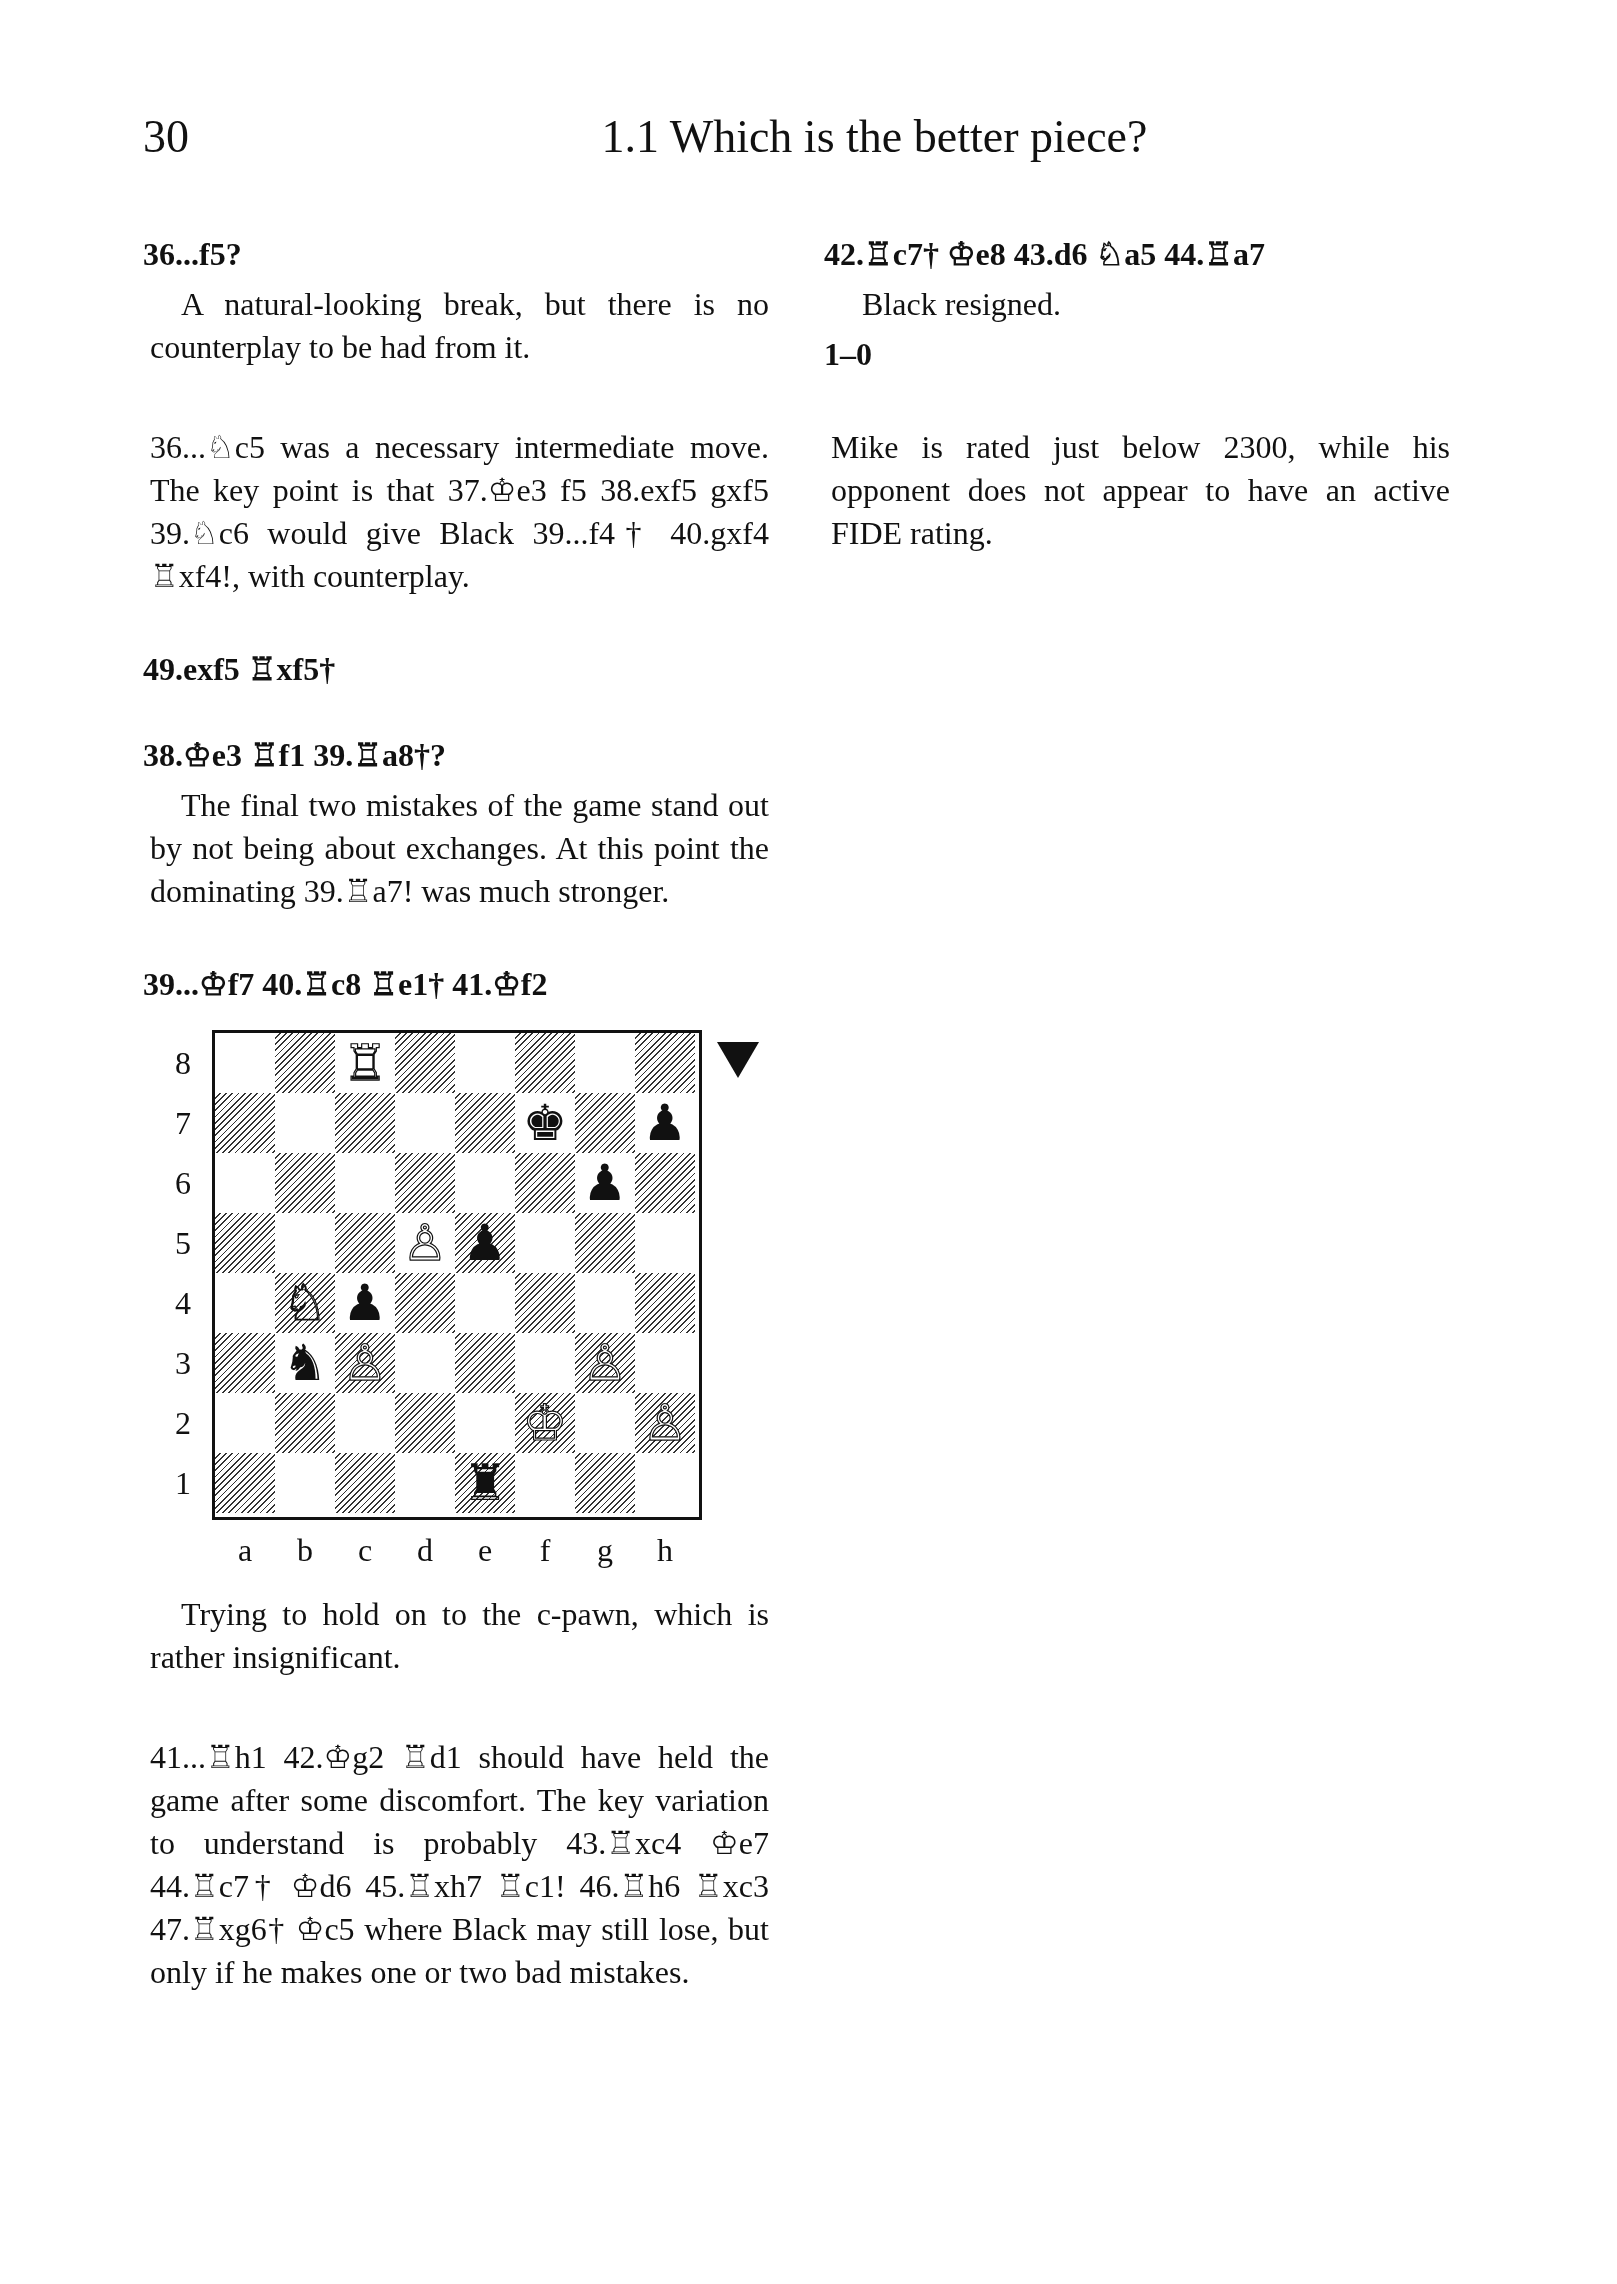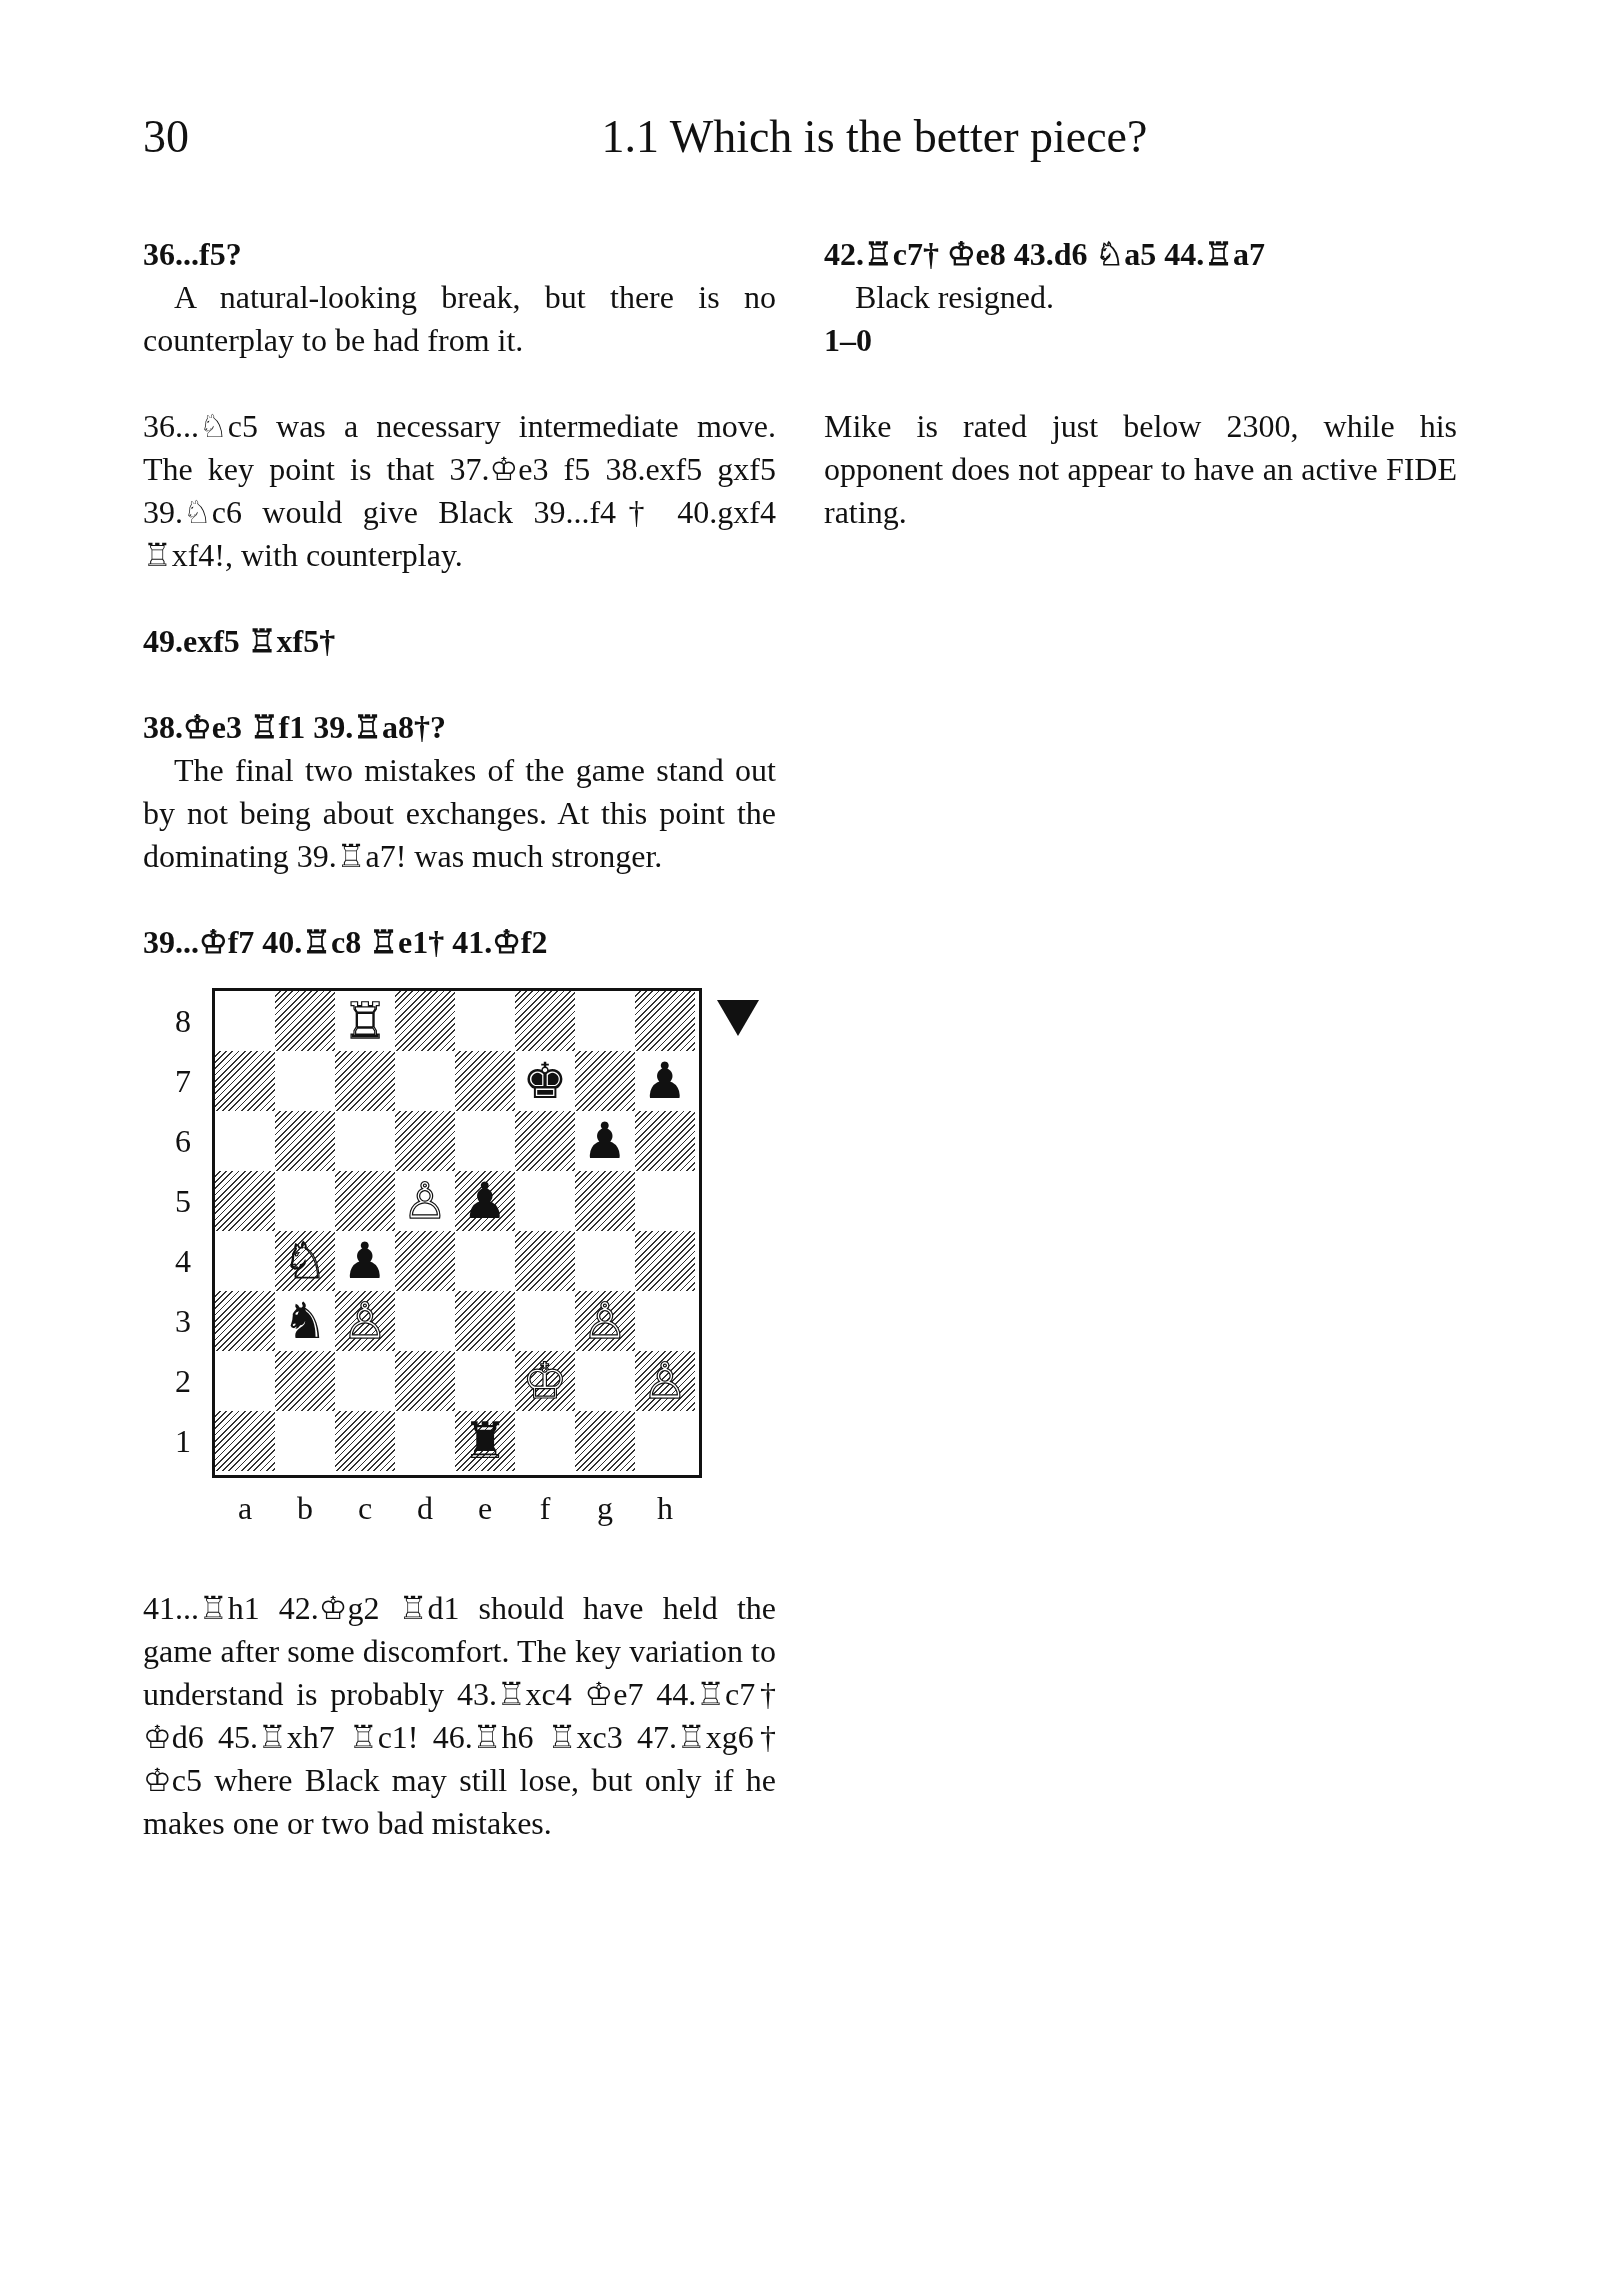--- a/index.html
+++ b/index.html
@@ -13,21 +13,21 @@
     font-size: 46px; line-height: 48px;
   }
   .page-num { position: absolute; left: 0; top: 0; }
   .chapter-title { position: absolute; left: 0; right: 0; top: 0; text-align: center; padding-left: 24px; }
 
   .col { position: absolute; top: 233px; width: 633px; font-size: 32px; line-height: 43px; }
   .col-left { left: 143px; }
   .col-right { left: 824px; width: 633px; }
 
   .moves { font-weight: bold; margin: 0; }
-  .para { margin: 0; text-align: justify; }
+  .para { margin: 7px; text-align: justify; }
   .para.indent { text-indent: 31px; }
   .gap { height: 43px; }
   .result { font-weight: bold; margin: 0; }
 
   
   .diagram { position: relative; width: 633px; height: 580px; }
   .board {
     position: absolute; left: 69px; top: 24px; width: 484px; height: 484px;
     border: 3.2px solid #111; box-sizing: content-box;
     display: grid; grid-template-columns: repeat(8, 60px); grid-template-rows: repeat(8, 60px);
@@ -183,20 +183,21 @@
       <div class="file-label">b</div>
       <div class="file-label">c</div>
       <div class="file-label">d</div>
       <div class="file-label">e</div>
       <div class="file-label">f</div>
       <div class="file-label">g</div>
       <div class="file-label">h</div>
     </div>
   </div>
 
+  <p class="para indent">Trying to hold on to the c-pawn, which is rather insignificant.</p>
   <div class="gap"></div>
   <p class="para">41...♖h1 42.♔g2 ♖d1 should have held the game after some discomfort. The key variation to understand is probably 43.♖xc4 ♔e7 44.♖c7† ♔d6 45.♖xh7 ♖c1! 46.♖h6 ♖xc3 47.♖xg6† ♔c5 where Black may still lose, but only if he makes one or two bad mistakes.</p>
 </div>
 
 <div class="col col-right">
   <p class="moves">42.♖c7† ♔e8 43.d6 ♘a5 44.♖a7</p>
   <p class="para indent">Black resigned.</p>
   <p class="result">1–0</p>
   <div class="gap"></div>
   <p class="para">Mike is rated just below 2300, while his opponent does not appear to have an active FIDE rating.</p>

